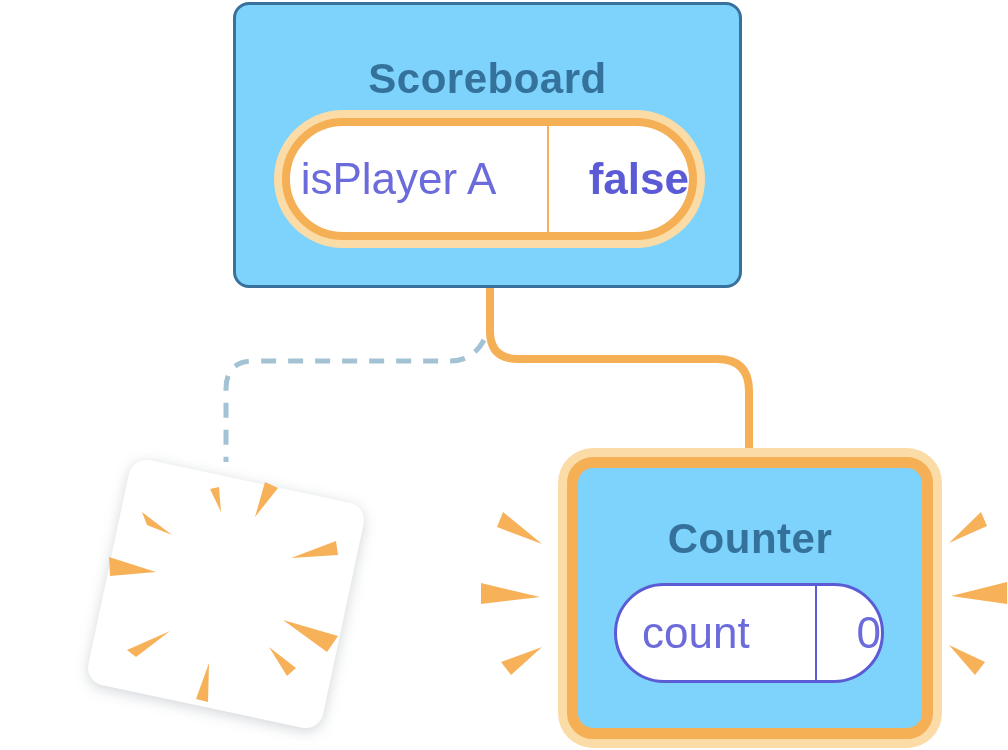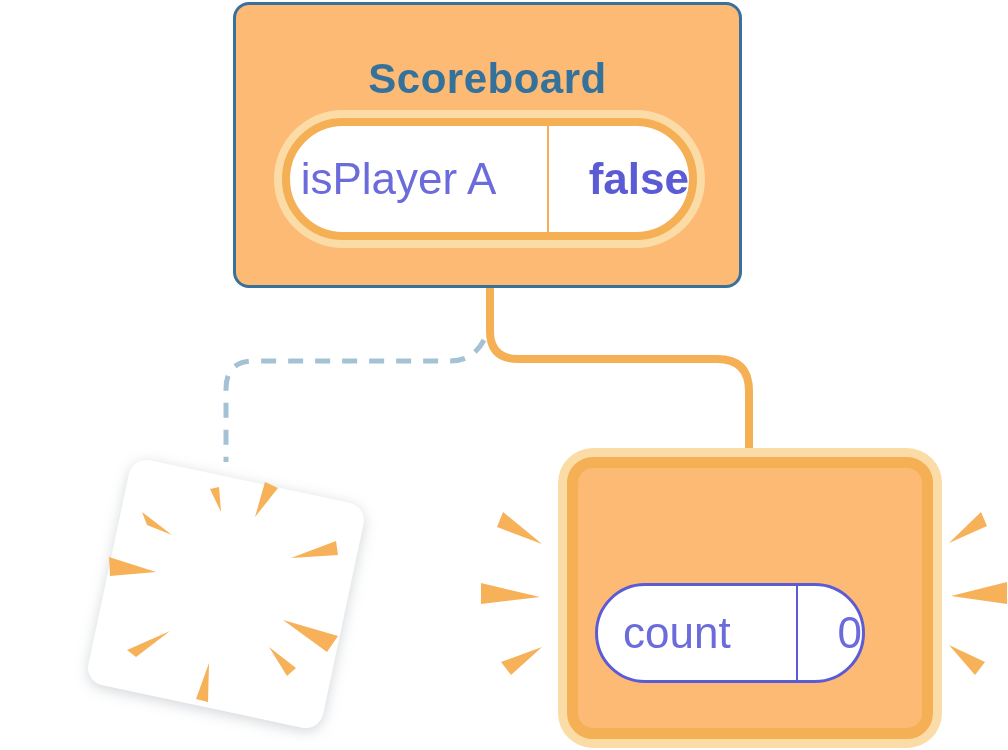--- a/index.html
+++ b/index.html
@@ -13,21 +13,21 @@
   }
   .layer {
     position: absolute;
     inset: 0;
     width: 1008px;
     height: 750px;
     z-index: 0;
   }
   .card {
     position: absolute;
-    background: #fdba74;
+    background: #7dd3fc;
     box-sizing: border-box;
     z-index: 1;
   }
   .scoreboard-card {
     left: 233px; top: 2px;
     width: 509px; height: 286px;
     border: 3px solid #38719B;
     border-radius: 16px;
   }
   .counter-card {
@@ -58,21 +58,21 @@
     overflow: hidden;
     gap: 40px;
   }
   .state-pill-orange {
     left: 46px; top: 113px;
     width: 415px; height: 122px;
     border: 8px solid #F5AF55;
     box-shadow: 0 0 0 8px #FBDCA7;
   }
   .state-pill-purple {
-    left: 17px; top: 115px;
+    left: 36px; top: 115px;
     width: 270px; height: 100px;
     border: 3px solid #5B5BD6;
   }
   .pill-cell {
     display: flex;
     align-items: center;
     justify-content: center;
     box-sizing: border-box;
   }
   .state-pill-orange .pill-key { width: 246px; font-size: 44px; color: #6B6BDB; }
@@ -134,20 +134,21 @@
   <div class="card scoreboard-card">
     <div class="card-title">Scoreboard</div>
     <div class="pill state-pill-orange">
       <div class="pill-cell pill-key">isPlayer A</div>
       <div class="pill-divider"></div>
       <div class="pill-cell pill-value">false</div>
     </div>
   </div>
 
   <div class="card counter-card">
+    <div class="card-title">Counter</div>
     <div class="pill state-pill-purple">
       <div class="pill-cell pill-key">count</div>
       <div class="pill-divider"></div>
       <div class="pill-cell pill-value">0</div>
     </div>
   </div>
 
 </div>
 
 </body></html>

